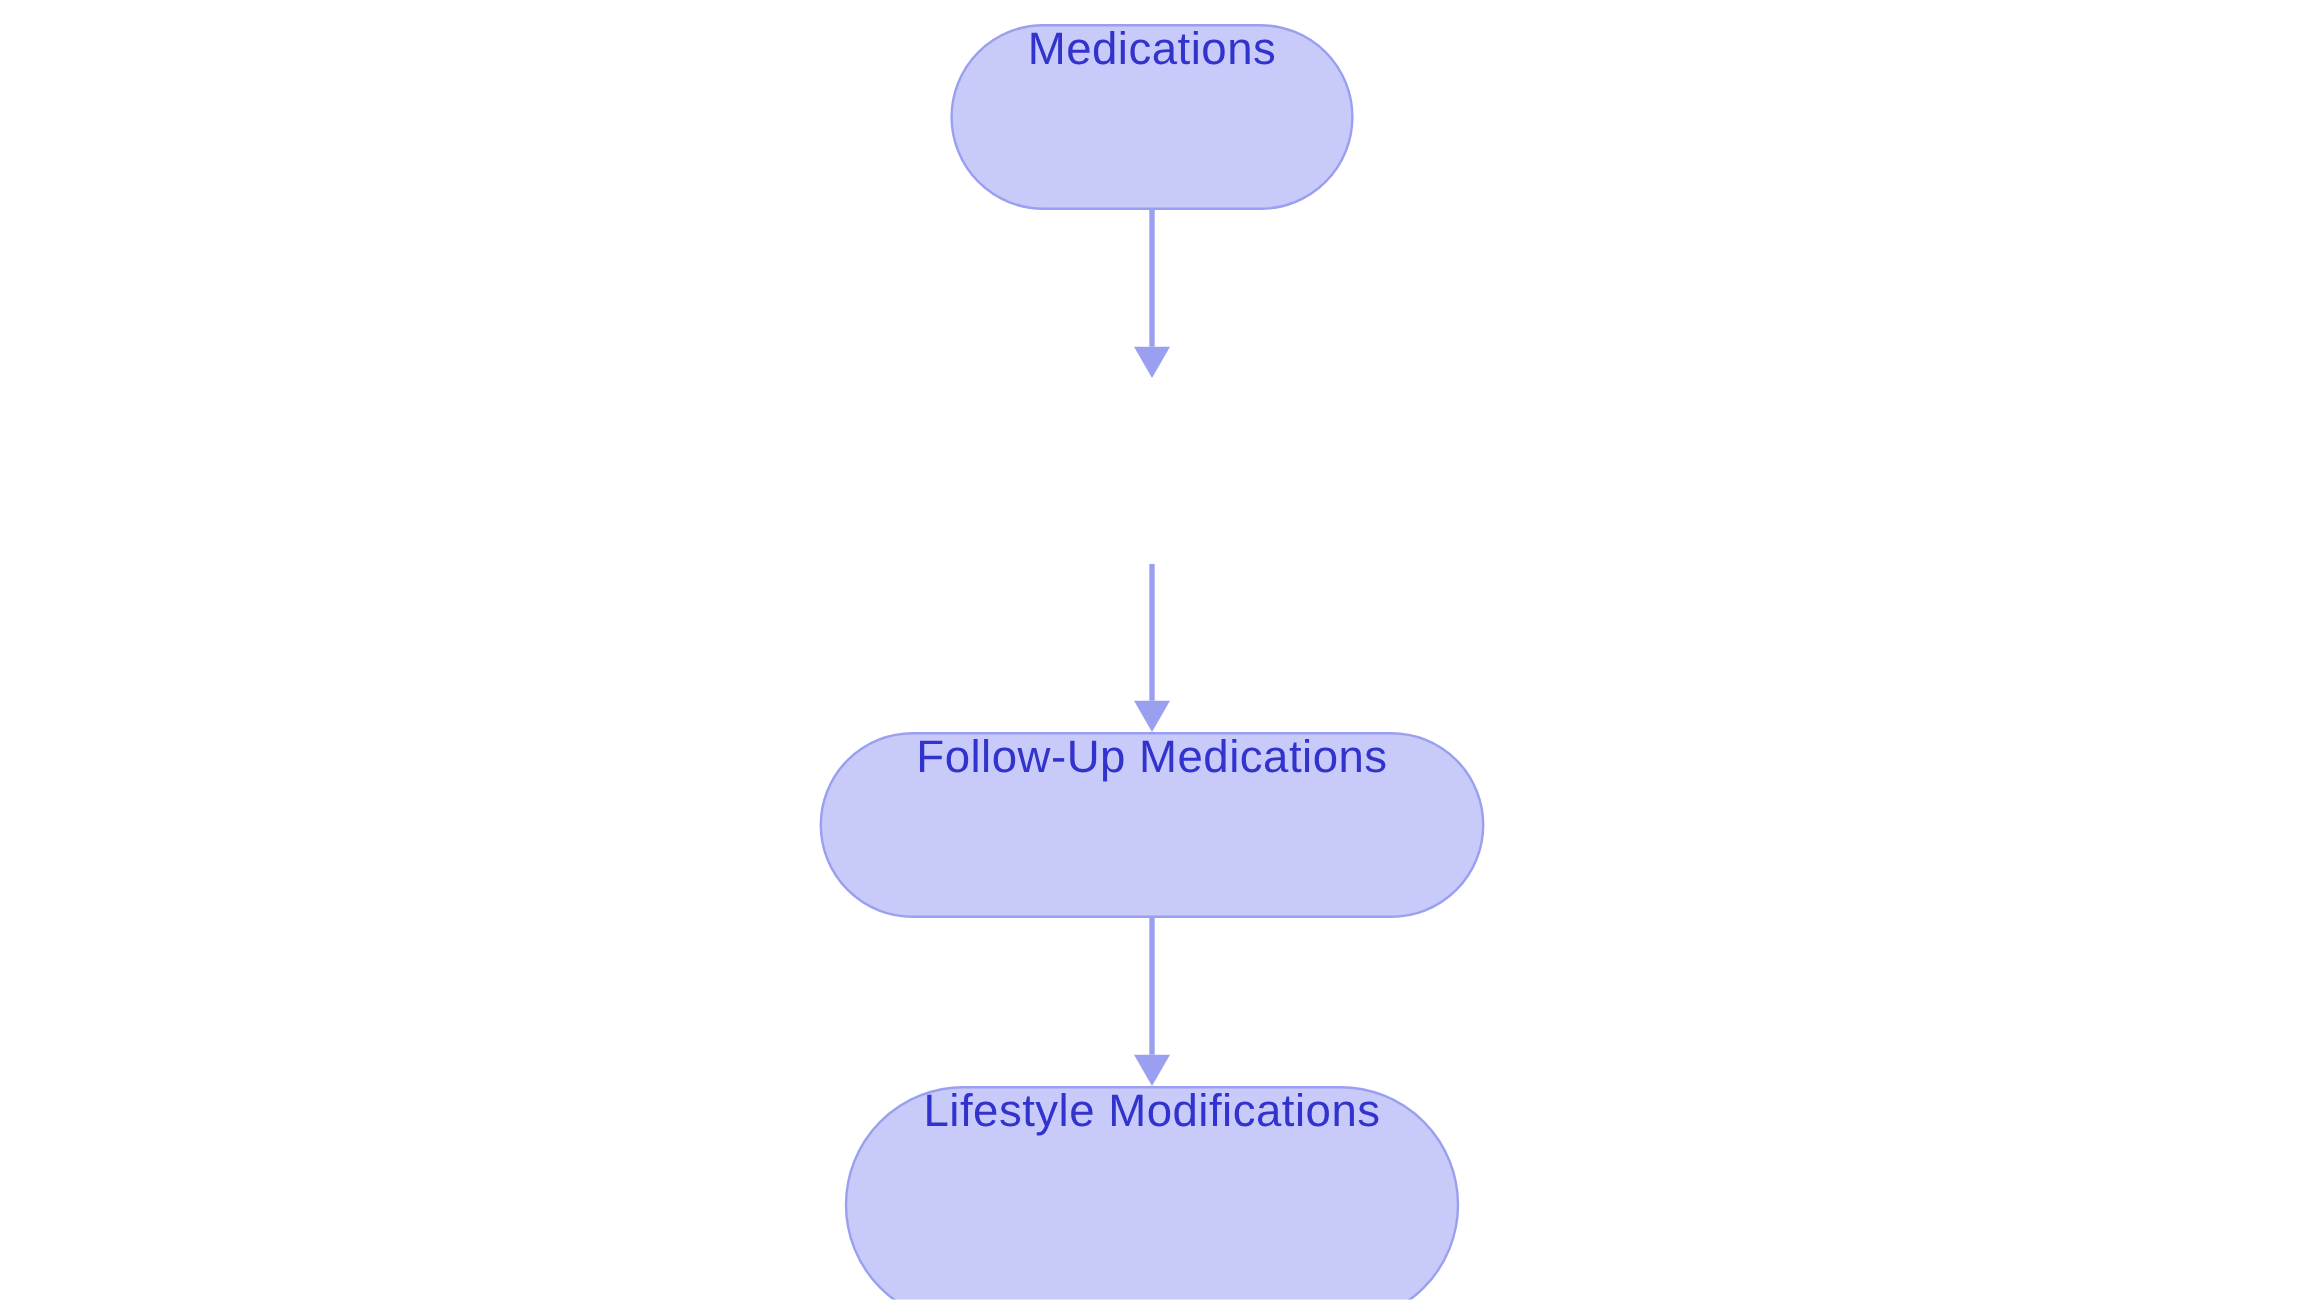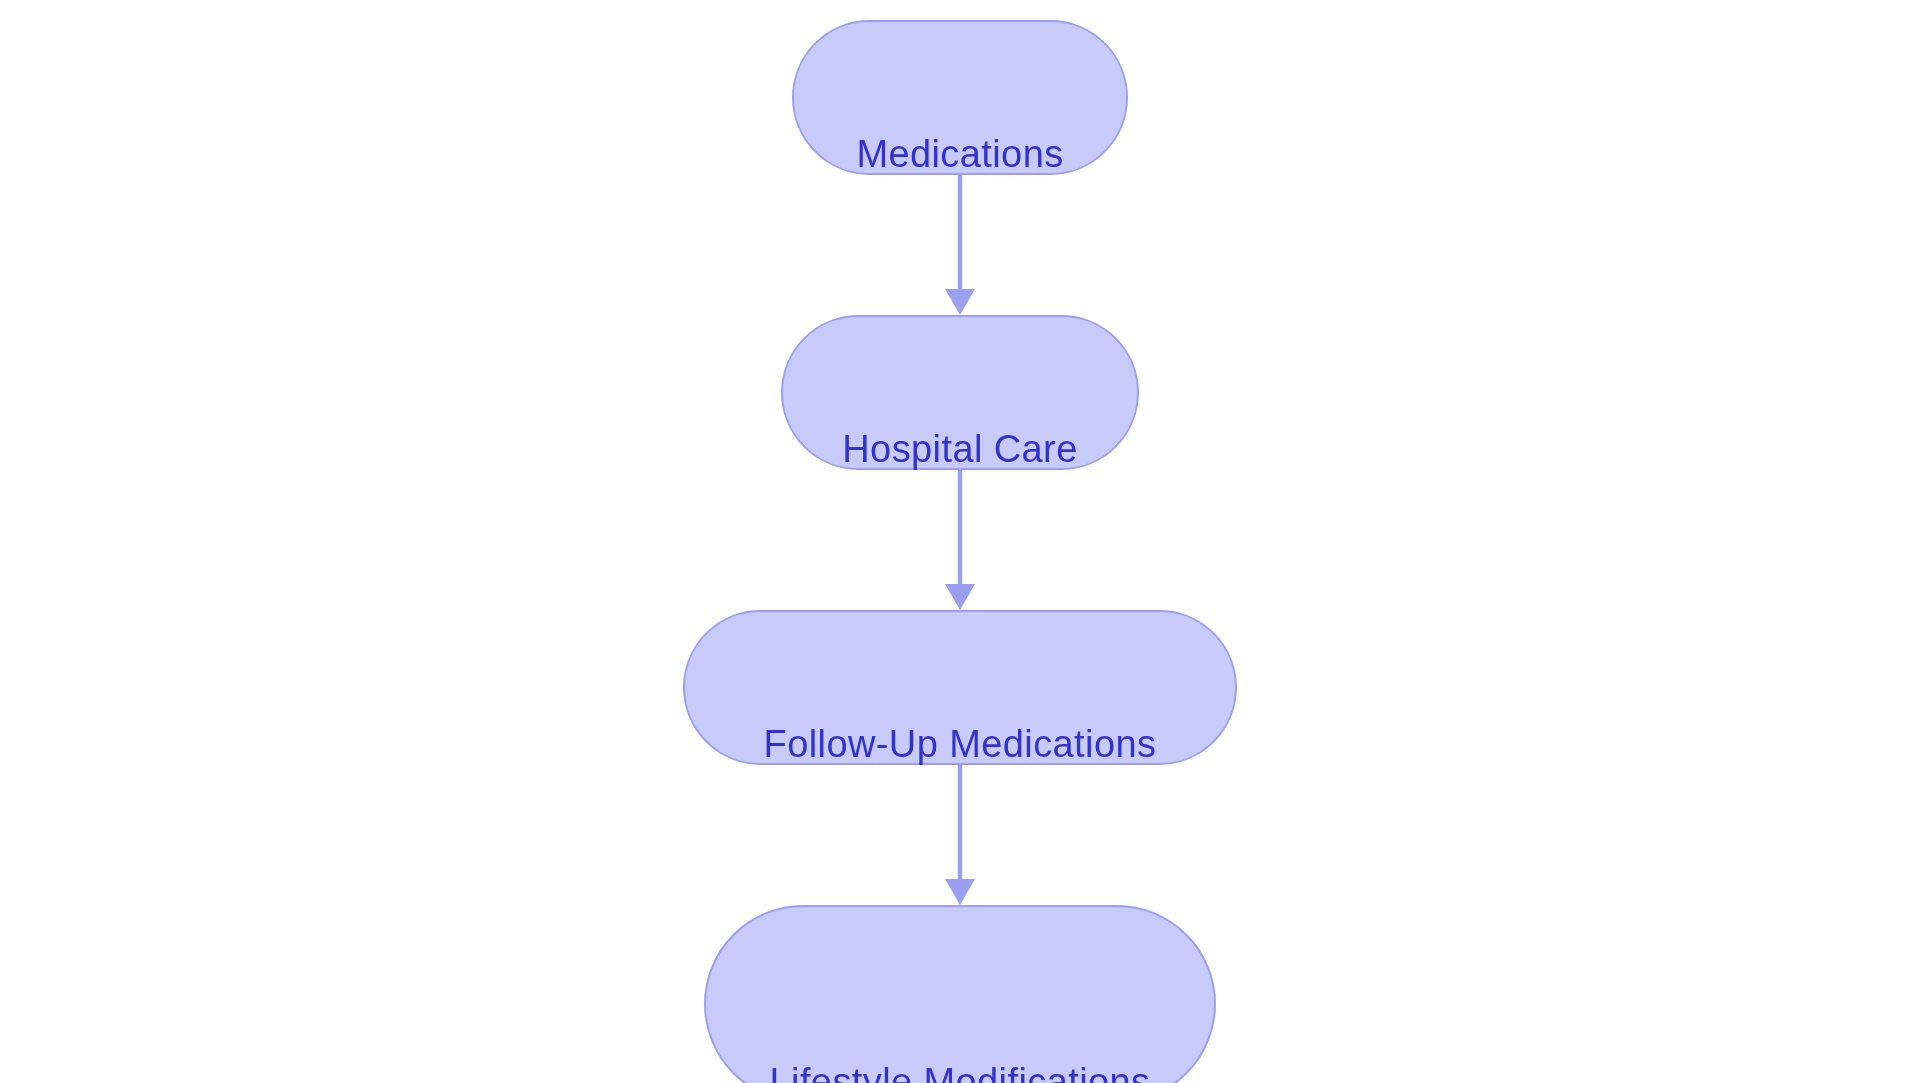--- a/index.html
+++ b/index.html
@@ -19,21 +19,21 @@
     position: relative;
     width: 1920px;
     height: 1083px;
     background: #ffffff;
   }
 
   .flow-node {
     position: absolute;
     box-sizing: border-box;
     display: flex;
-    align-items: flex-end;
+    align-items: flex-start;
     justify-content: center;
     background: #c8cbfa;
     border: 2px solid #9aa0ef;
     border-radius: 9999px;
     transform: translateX(-50%);
   }
 
   .flow-node-label {
     color: #3232cc;
     font-family: "Liberation Sans", "DejaVu Sans", sans-serif;
@@ -74,22 +74,19 @@
       <line class="flow-edge-line" x1="15" y1="0" x2="15" y2="114"></line>
       <polygon class="flow-edge-head" points="0,114 30,114 15,140"></polygon>
     </svg>
     <svg class="flow-edge" width="30" height="140" viewBox="0 0 30 140" style="left: 960px; top: 765px;">
       <line class="flow-edge-line" x1="15" y1="0" x2="15" y2="114"></line>
       <polygon class="flow-edge-head" points="0,114 30,114 15,140"></polygon>
     </svg>
     <div class="flow-node" style="left: 960px; top: 20px; width: 336px; height: 155px;">
       <span class="flow-node-label">Medications</span>
     </div>
-    <div class="flow-node" style="left: 960px; top: 315px; width: 358px; height: 155px;">
-      <span class="flow-node-label">Hospital Care</span>
-    </div>
     <div class="flow-node" style="left: 960px; top: 610px; width: 554px; height: 155px;">
       <span class="flow-node-label">Follow-Up Medications</span>
     </div>
     <div class="flow-node" style="left: 960px; top: 905px; width: 512px; height: 198px;">
       <span class="flow-node-label">Lifestyle Modifications</span>
     </div>
   </div>
 
 </body></html>

